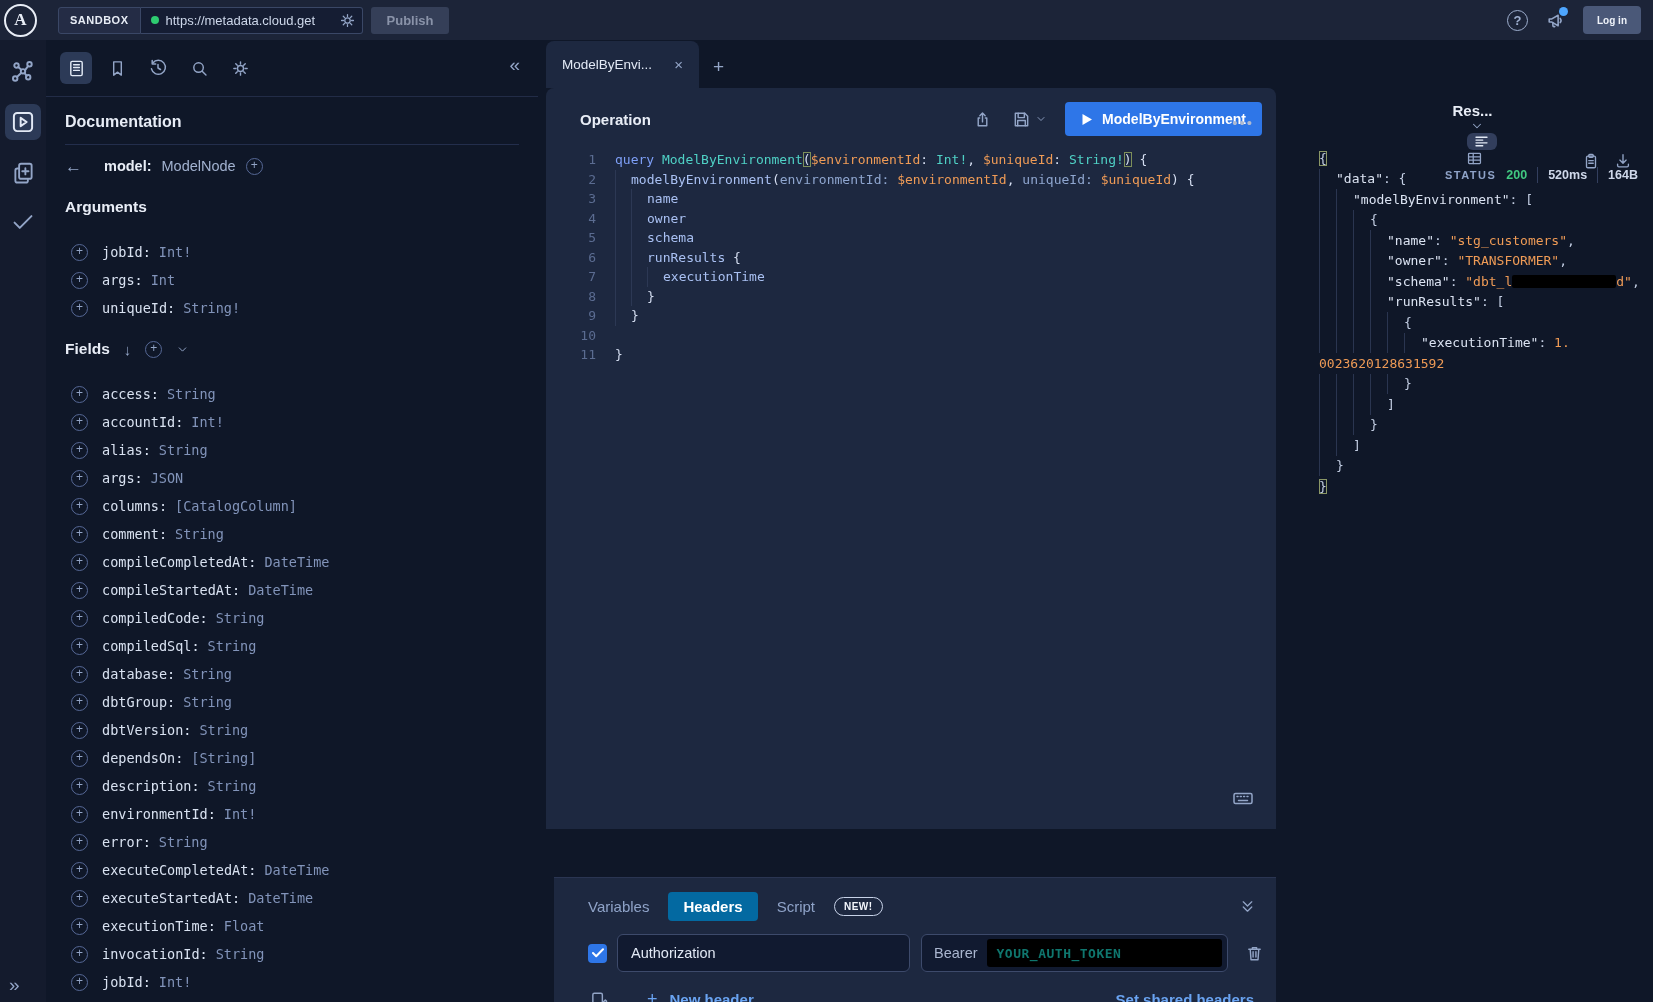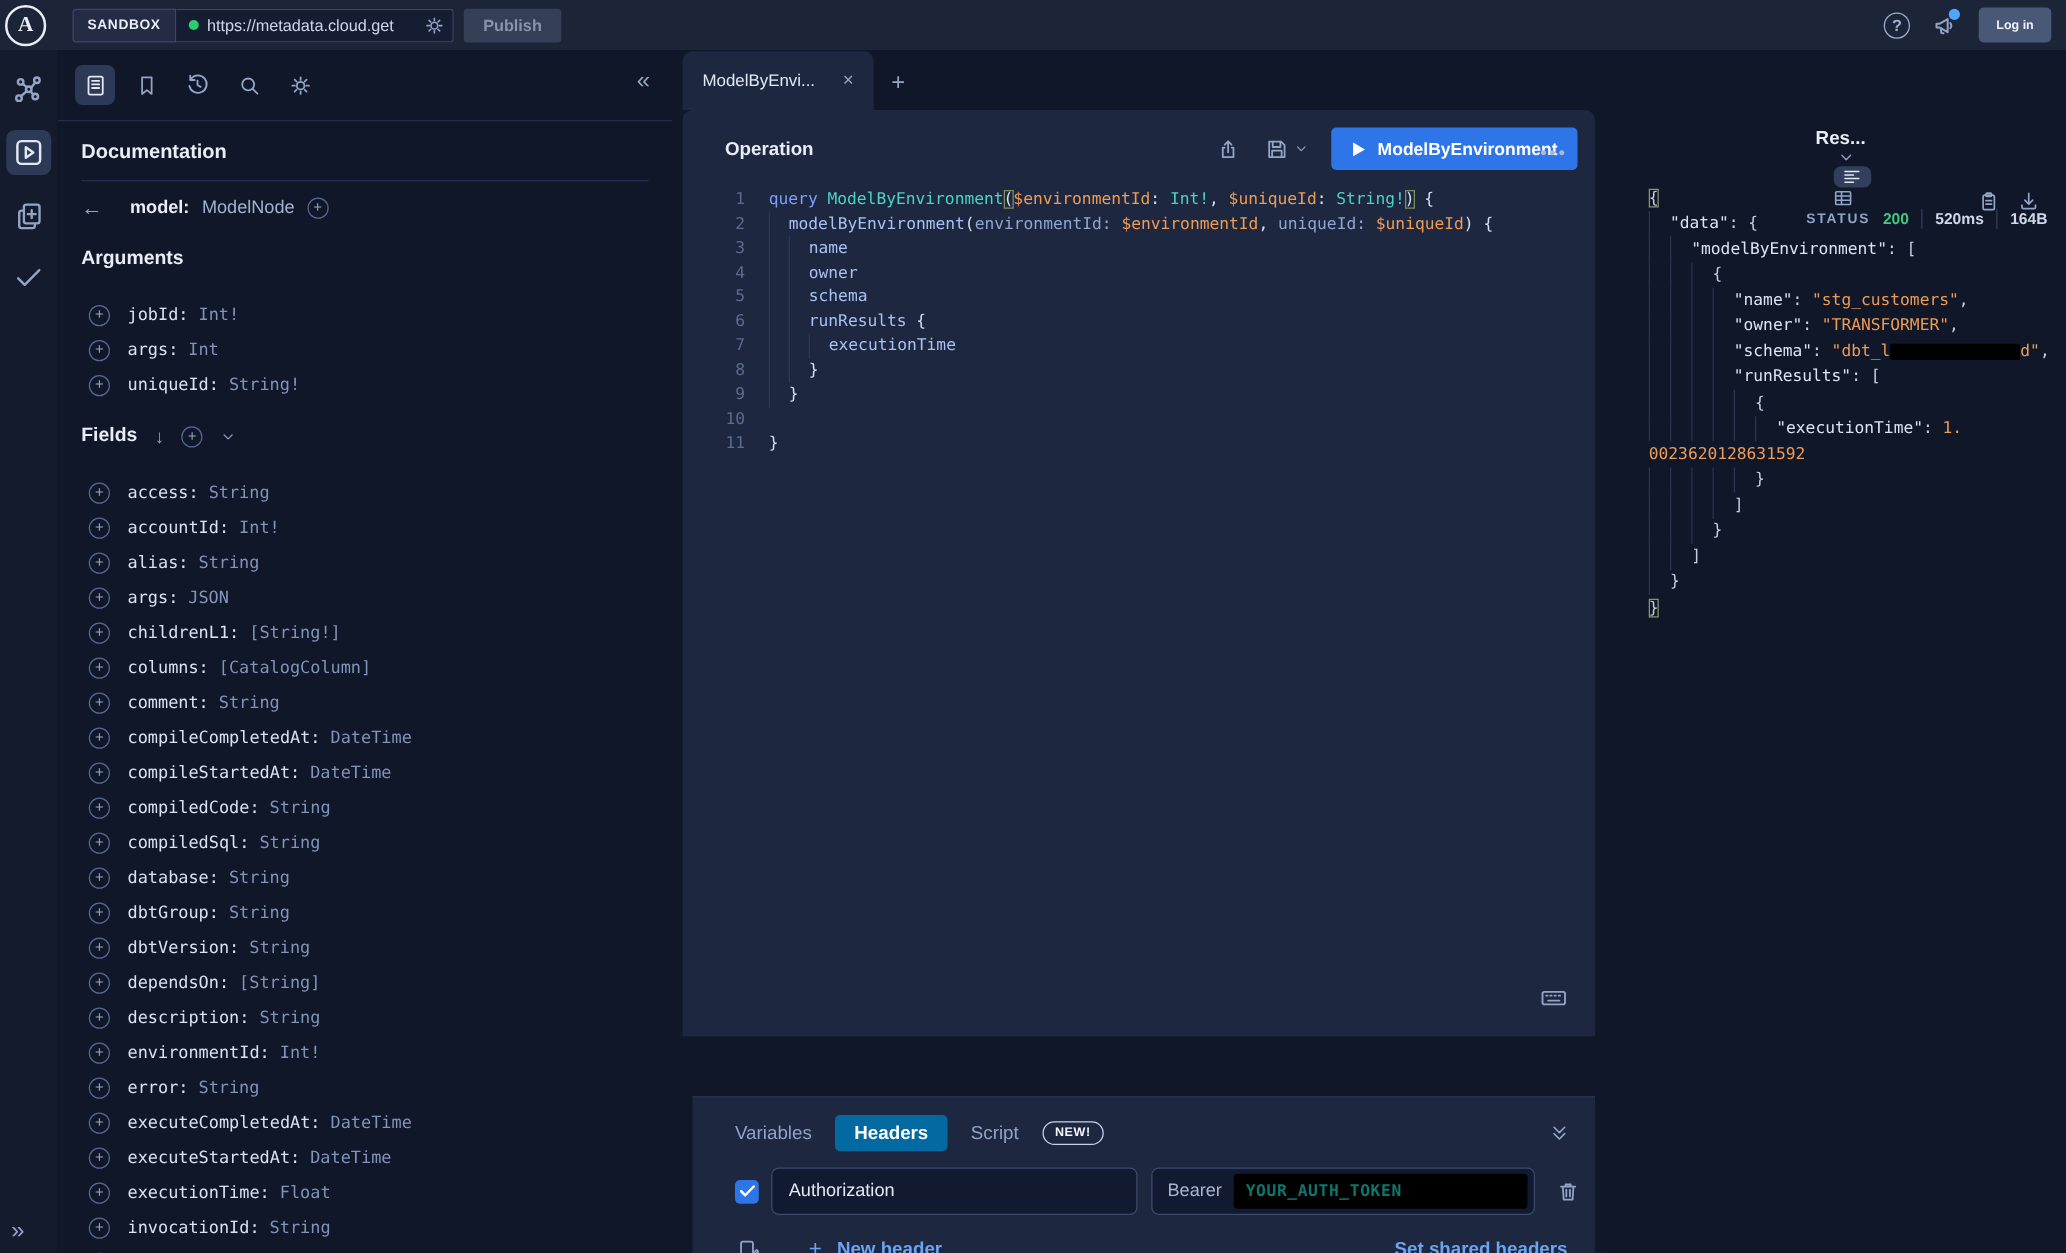--- a/index.html
+++ b/index.html
@@ -290,25 +290,20 @@
           <span class="fname">alias:</span>
           <span class="ftype">String</span>
         </div>
         <div class="doc-row">
           <span class="pcirc"></span>
           <span class="fname">args:</span>
           <span class="ftype">JSON</span>
         </div>
         <div class="doc-row">
           <span class="pcirc"></span>
-          <span class="fname">childrenL1:</span>
-          <span class="ftype">[String!]</span>
-        </div>
-        <div class="doc-row">
-          <span class="pcirc"></span>
           <span class="fname">columns:</span>
           <span class="ftype">[CatalogColumn]</span>
         </div>
         <div class="doc-row">
           <span class="pcirc"></span>
           <span class="fname">comment:</span>
           <span class="ftype">String</span>
         </div>
         <div class="doc-row">
           <span class="pcirc"></span>

